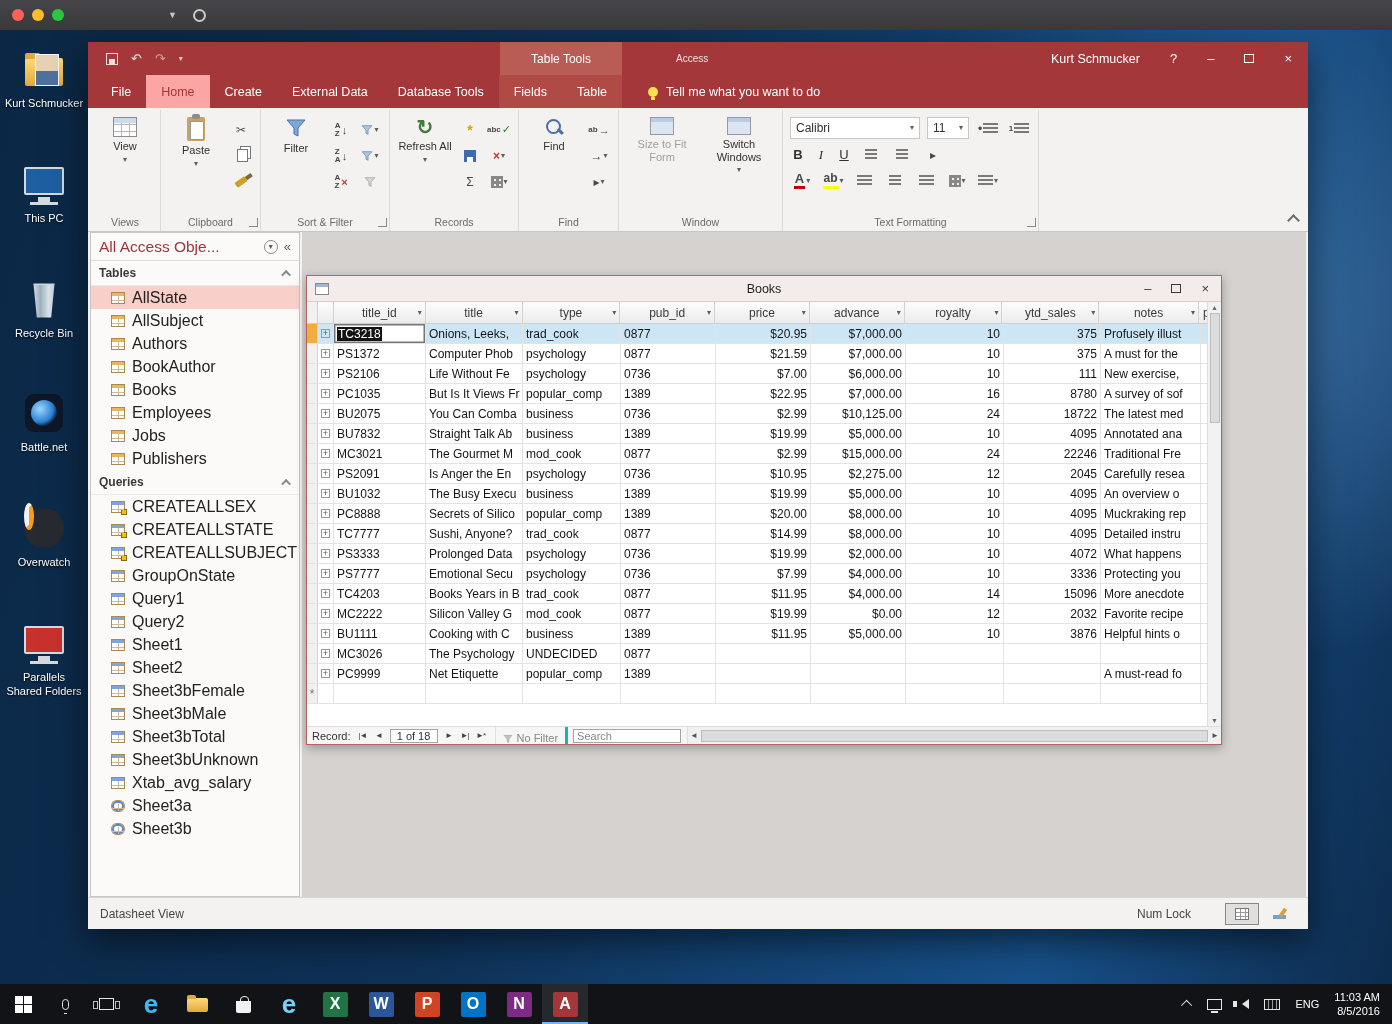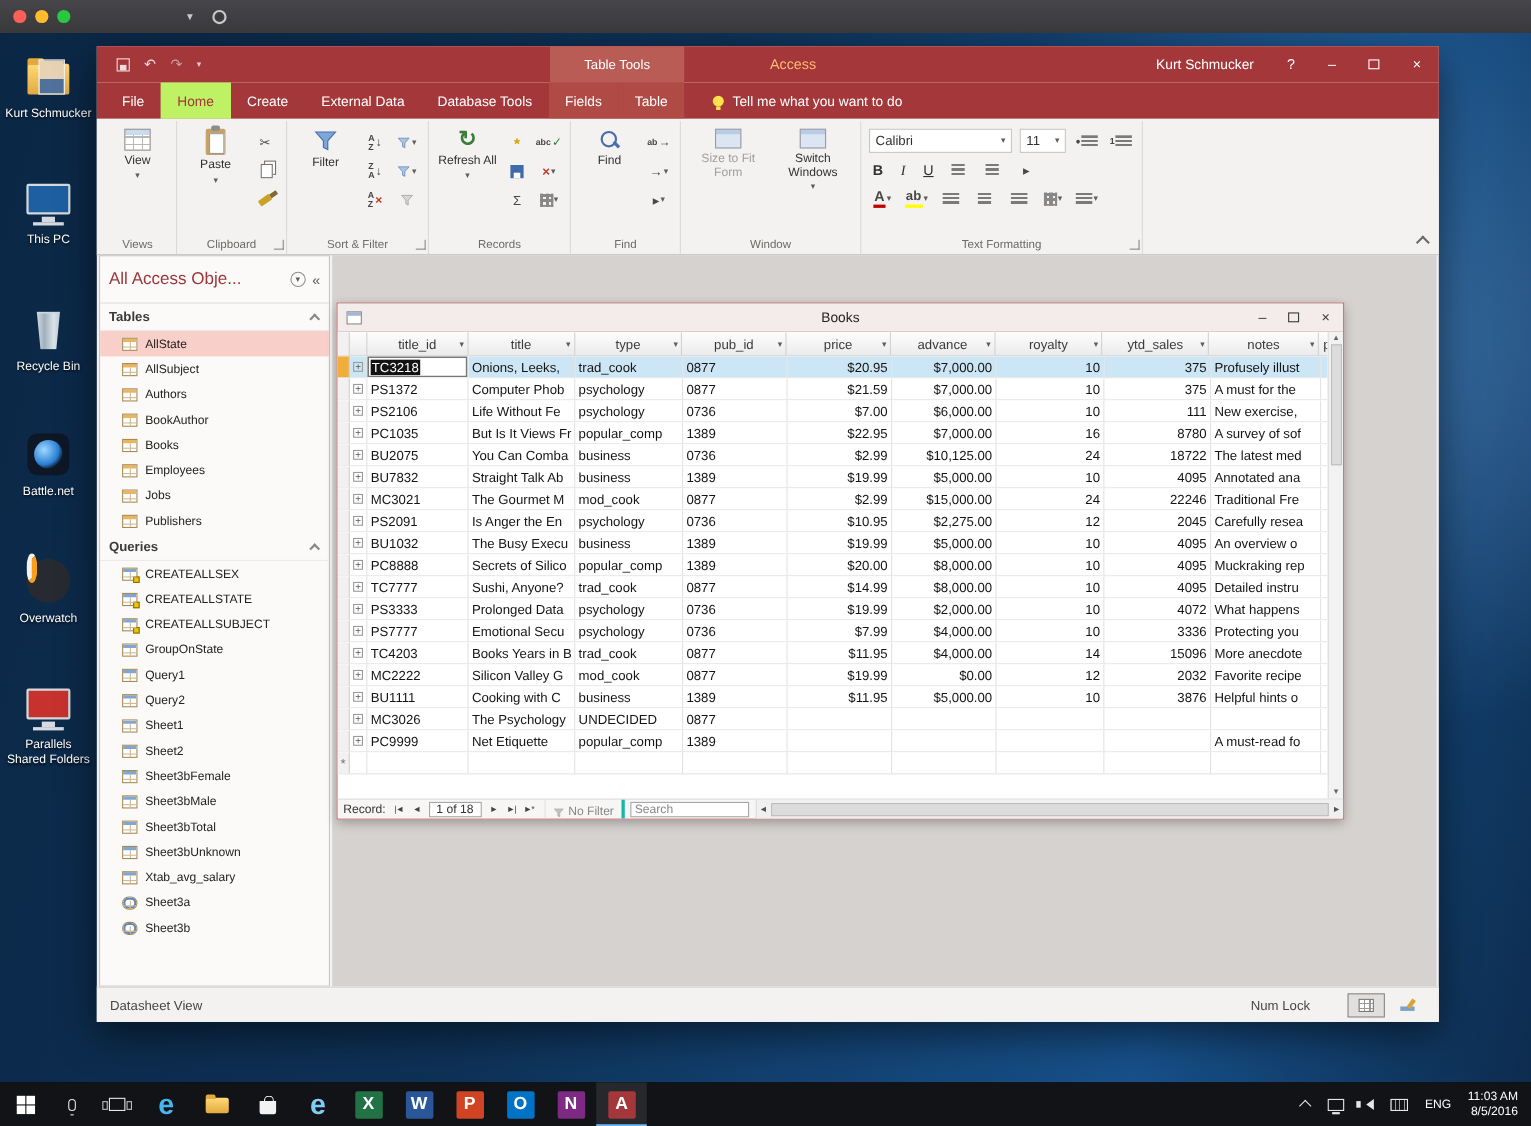--- a/index.html
+++ b/index.html
@@ -39,29 +39,29 @@
 
 .acc{position:absolute;left:88px;top:42px;width:1220px;height:887px;background:#f3f2f1;box-shadow:0 12px 34px rgba(0,0,0,.55);z-index:10}
 .a-title{position:absolute;top:0;left:0;right:0;height:33px;background:#a4373a;display:flex;align-items:center;color:#fff}
 .qat{display:flex;align-items:center;gap:13px;padding-left:18px}
 .i-save{width:12px;height:12px;border:1px solid #f0dcdc;position:relative}
 .i-save::after{content:"";position:absolute;left:2px;bottom:0;width:6px;height:5px;background:#f0dcdc}
 .qglyph{font-size:13px;color:#f3dada;line-height:1}
 .qglyph.dim{color:#cf9f9f}
 .qdd{font-size:8px;color:#e9caca}
 .tools-seg{position:absolute;left:412px;top:0;width:122px;height:33px;background:#b85c55;display:flex;align-items:center;justify-content:center;font-size:12px;color:#fff}
-.a-app{position:absolute;left:612px;top:0;height:33px;line-height:33px;font-size:13px;color:#fdba74}
+.a-app{position:absolute;left:588px;top:0;height:33px;line-height:33px;font-size:10px;color:#e5e5e5}
 .a-right{position:absolute;right:0;top:0;height:33px;display:flex;align-items:center;gap:30px;padding-right:16px}
 .a-user{font-size:12.5px}
 .a-help{font-size:13px}
 .wc{font-size:13px;line-height:1}
 .wmax{width:10px;height:9px;border:1px solid #fff;display:inline-block}
 .a-tabs{position:absolute;top:33px;left:0;right:0;height:33px;background:#a4373a;display:flex;align-items:stretch;padding-left:8px}
 .tab{padding:0 15px;display:flex;align-items:center;color:#fff;font-size:12.5px;white-space:nowrap}
-.tab.active{background:#bef264;color:#a4373a}
+.tab.active{background:#fca5a5;color:#a4373a}
 .tab.ctx{background:#b04a45}
 .tellme{display:flex;align-items:center;gap:8px;color:#fff;font-size:12.5px;margin-left:18px}
 .bulb{width:10px;height:10px;border-radius:50%;background:#ffe14d;position:relative}
 .bulb::after{content:"";position:absolute;left:3px;bottom:-3px;width:4px;height:3px;background:#ffe14d}
 
 .ribbon{position:absolute;top:66px;left:0;right:0;height:124px;background:#f3f2f1;border-bottom:1px solid #c8c6c4;display:flex;padding:2px 2px 0 2px}
 .rgroup{position:relative;border-right:1px solid #dcdad8;padding:2px 7px 18px 7px;display:flex;gap:5px;align-items:flex-start}
 .rg-label{position:absolute;bottom:3px;left:0;right:0;text-align:center;font-size:10.5px;color:#6d6a67}
 .launcher{position:absolute;right:2px;bottom:4px;width:9px;height:9px;border-right:1.5px solid #8a8886;border-bottom:1.5px solid #8a8886}
 .bigbtn{width:56px;display:flex;flex-direction:column;align-items:center;padding-top:5px;gap:3px;font-size:11px;color:#323130;text-align:center;line-height:1.15}
@@ -100,27 +100,27 @@
 .fmt{font-size:13px;color:#323130;min-width:16px;text-align:center}
 .fmt.b{font-weight:bold}.fmt.i{font-style:italic;font-family:"Liberation Serif",serif}.fmt.u{text-decoration:underline}
 .fontA{font-weight:bold;font-size:13px;border-bottom:3px solid #c00000;line-height:1.1;padding:0 1px}
 .hlA{font-weight:bold;font-size:12px;border-bottom:3px solid #ffff00;line-height:1.1;padding:0 1px}
 .bars{width:15px;height:11px}
 .bars.l{background:repeating-linear-gradient(#7a7a7a 0 2px,transparent 2px 4px)}
 .bars.c{background:repeating-linear-gradient(#7a7a7a 0 2px,transparent 2px 4px);width:12px}
 .rib-coll{position:absolute;right:10px;bottom:6px;width:9px;height:9px;border-left:2px solid #6d6a67;border-top:2px solid #6d6a67;transform:rotate(45deg)}
 
 .navpane{position:absolute;left:2px;top:190px;width:210px;bottom:32px;background:#fbfaf9;border:1px solid #c8c6c4;display:flex;flex-direction:column;overflow:hidden}
-.np-head{height:43px;display:flex;align-items:center;gap:6px;padding:0 8px;border-bottom:1px solid #e1dfdd}
+.np-head{height:28px;display:flex;align-items:center;gap:6px;padding:0 8px;border-bottom:1px solid #e1dfdd}
 .np-title{color:#9c363a;font-size:15.5px;flex:1;white-space:nowrap;overflow:hidden}
 .np-dd{width:14px;height:14px;border:1px solid #8f8d8b;border-radius:50%;display:flex;align-items:center;justify-content:center;font-size:7px;color:#5f5d5b}
 .np-coll{font-size:13px;color:#5f5d5b}
 .np-sec{display:flex;align-items:center;height:25px;padding:0 8px;font-weight:bold;font-size:12px;color:#3b3a39;border-bottom:1px solid #eceae8}
 .np-chev{margin-left:auto;width:7px;height:7px;border-left:2px solid #8a8886;border-top:2px solid #8a8886;transform:rotate(45deg) translateY(2px)}
-.np-item{display:flex;align-items:center;gap:7px;height:23px;padding-left:20px;font-size:11px;color:#24221f;white-space:nowrap}
+.np-item{display:flex;align-items:center;gap:7px;height:23px;padding-left:20px;font-size:16px;color:#24221f;white-space:nowrap}
 .np-item.selected{background:#f9cfc9}
 .obj{width:14px;height:12px;border:1px solid #a98a55;background:#fff;position:relative;flex:none;box-shadow:inset 0 3px 0 #e9b55e}
 .obj::before{content:"";position:absolute;left:6px;top:3px;width:1px;bottom:0;background:#cdbb97}
 .obj::after{content:"";position:absolute;left:0;top:7px;right:0;height:1px;background:#cdbb97}
 .obj.q{box-shadow:inset 0 3px 0 #7da7d8}
 .ic-action .obj.q::before{background:#cdbb97}
 .ic-action .badge{position:absolute;right:-3px;bottom:-3px;width:6px;height:6px;background:#f2c200;border:1px solid #8a6d00}
 .ic-link .obj.q{border-radius:50% / 60%;box-shadow:inset 0 0 0 2px #5b87c5;background:#fff}
 .badge{display:none}
 .ic-action .badge{display:block}

